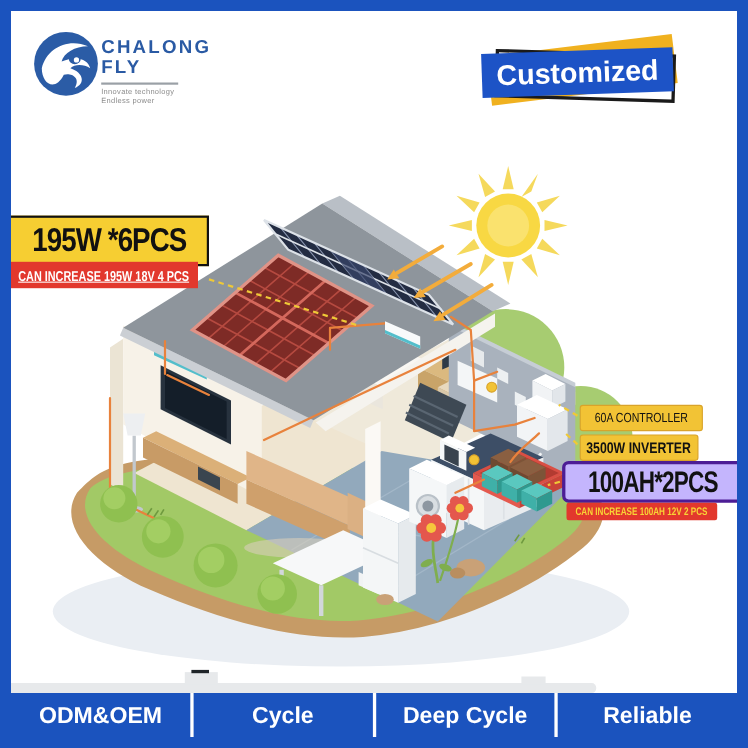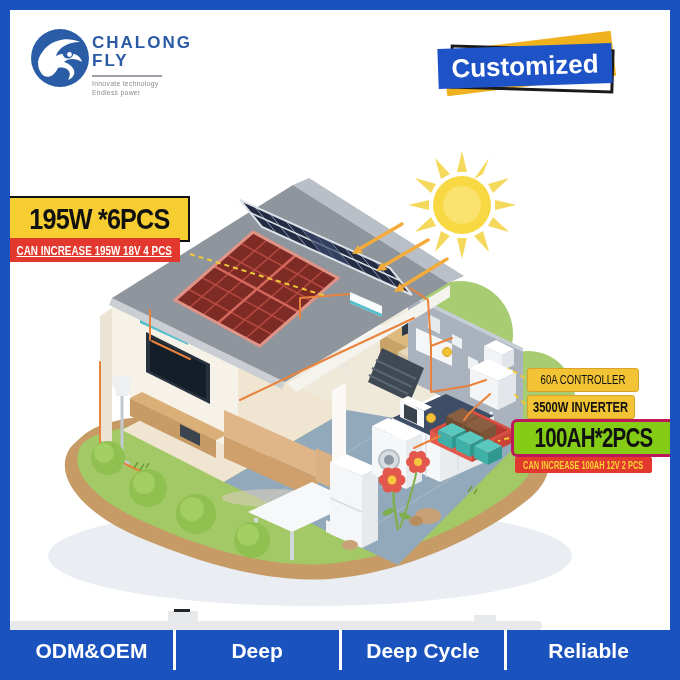--- a/index.html
+++ b/index.html
@@ -29,21 +29,21 @@
                    color:#111;font-weight:bold;font-size:30px;}
   .lbl-panels-main .squeeze{transform:scaleX(.84);letter-spacing:-1px;}
   .lbl-panels-sub{left:8px;top:238px;width:172px;height:24px;background:#E2382D;color:#fff;font-weight:bold;font-size:13px;text-decoration:underline;}
   .lbl-panels-sub .squeeze{transform:scaleX(.76);}
   .lbl-controller{left:527px;top:368px;width:110px;height:22px;background:#F2C335;border:1px solid #D9A32A;
                   border-radius:3px;color:#111;font-weight:normal;font-size:12px;}
   .lbl-controller .squeeze{transform:scaleX(.8);}
   .lbl-inverter{left:527px;top:395px;width:106px;height:22px;background:#F2C335;border:1px solid #D9A32A;
                 border-radius:3px;color:#111;font-weight:bold;font-size:14px;}
   .lbl-inverter .squeeze{transform:scaleX(.8);}
-  .lbl-battery-main{left:511px;top:419px;width:166px;height:38px;background:#84cc16;border:3px solid #be185d;
+  .lbl-battery-main{left:511px;top:419px;width:166px;height:38px;background:#c4b5fd;border:3px solid #4c1d95;
                     border-radius:6px;color:#111;font-weight:bold;font-size:27px;box-sizing:border-box;}
   .lbl-battery-main .squeeze{transform:scaleX(.76);letter-spacing:-1px;}
   .lbl-battery-sub{left:515px;top:457px;width:137px;height:16px;background:#E2382D;border-radius:2px;
                    color:#F8D435;font-weight:bold;font-size:10px;}
   .lbl-battery-sub .squeeze{transform:scaleX(.74);}
 
   
   .ledge{position:absolute;left:10px;top:621px;width:532px;height:9px;background:#E7E9EB;border-radius:0 4px 4px 0;z-index:15;}
   .ledge-tab1{position:absolute;left:168px;top:611px;width:30px;height:11px;background:#E7E9EB;z-index:15;}
   .ledge-dash{position:absolute;left:174px;top:609px;width:16px;height:3px;background:#1F2428;z-index:16;}
@@ -380,19 +380,19 @@
     <span class="squeeze">CAN INCREASE 100AH 12V 2 PCS</span>
   </div>
 
   <div class="ledge"></div>
   <div class="ledge-tab1"></div>
   <div class="ledge-dash"></div>
   <div class="ledge-tab2"></div>
 
   <div class="footer">
     <div class="footer-item">ODM&amp;OEM</div>
-    <div class="footer-item">Deep</div>
+    <div class="footer-item">Cycle</div>
     <div class="footer-item">Deep Cycle</div>
     <div class="footer-item">Reliable</div>
   </div>
 
   <div class="frame"></div>
 </div>
 
 </body></html>

